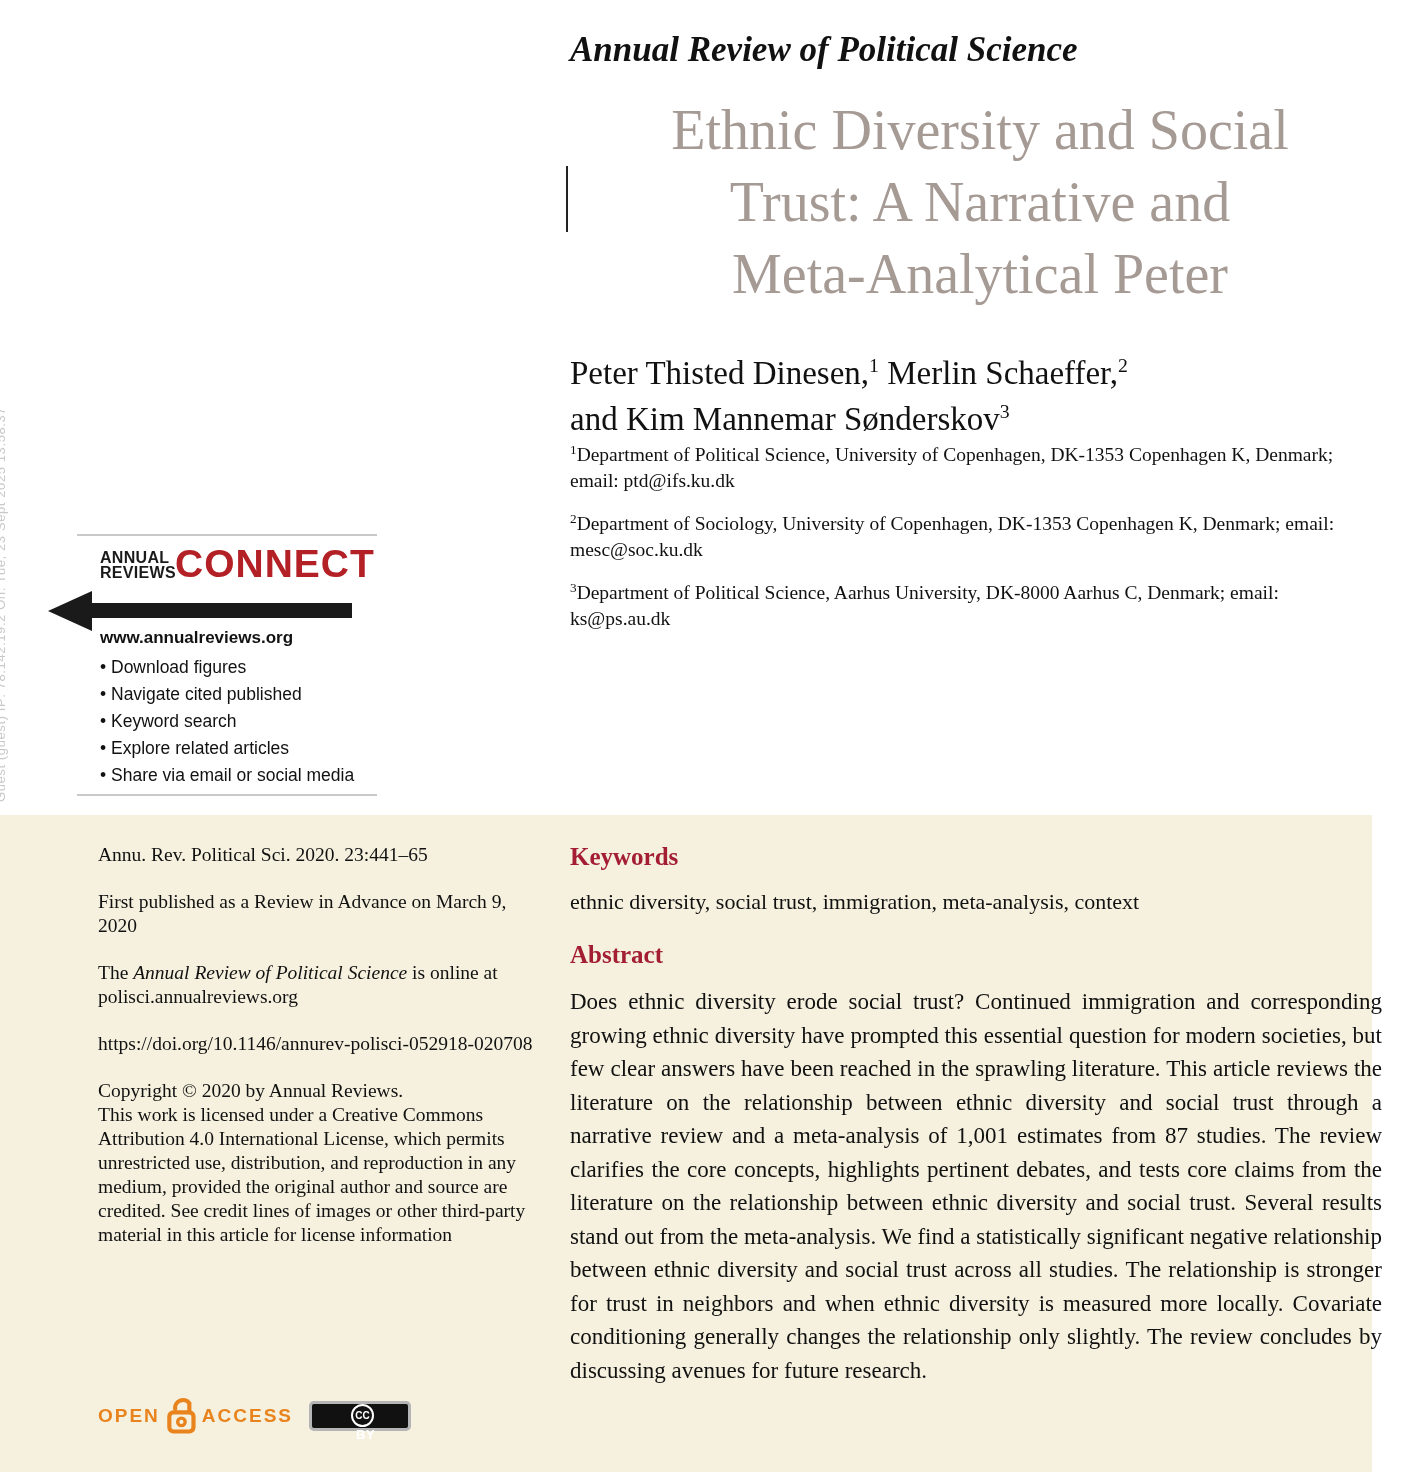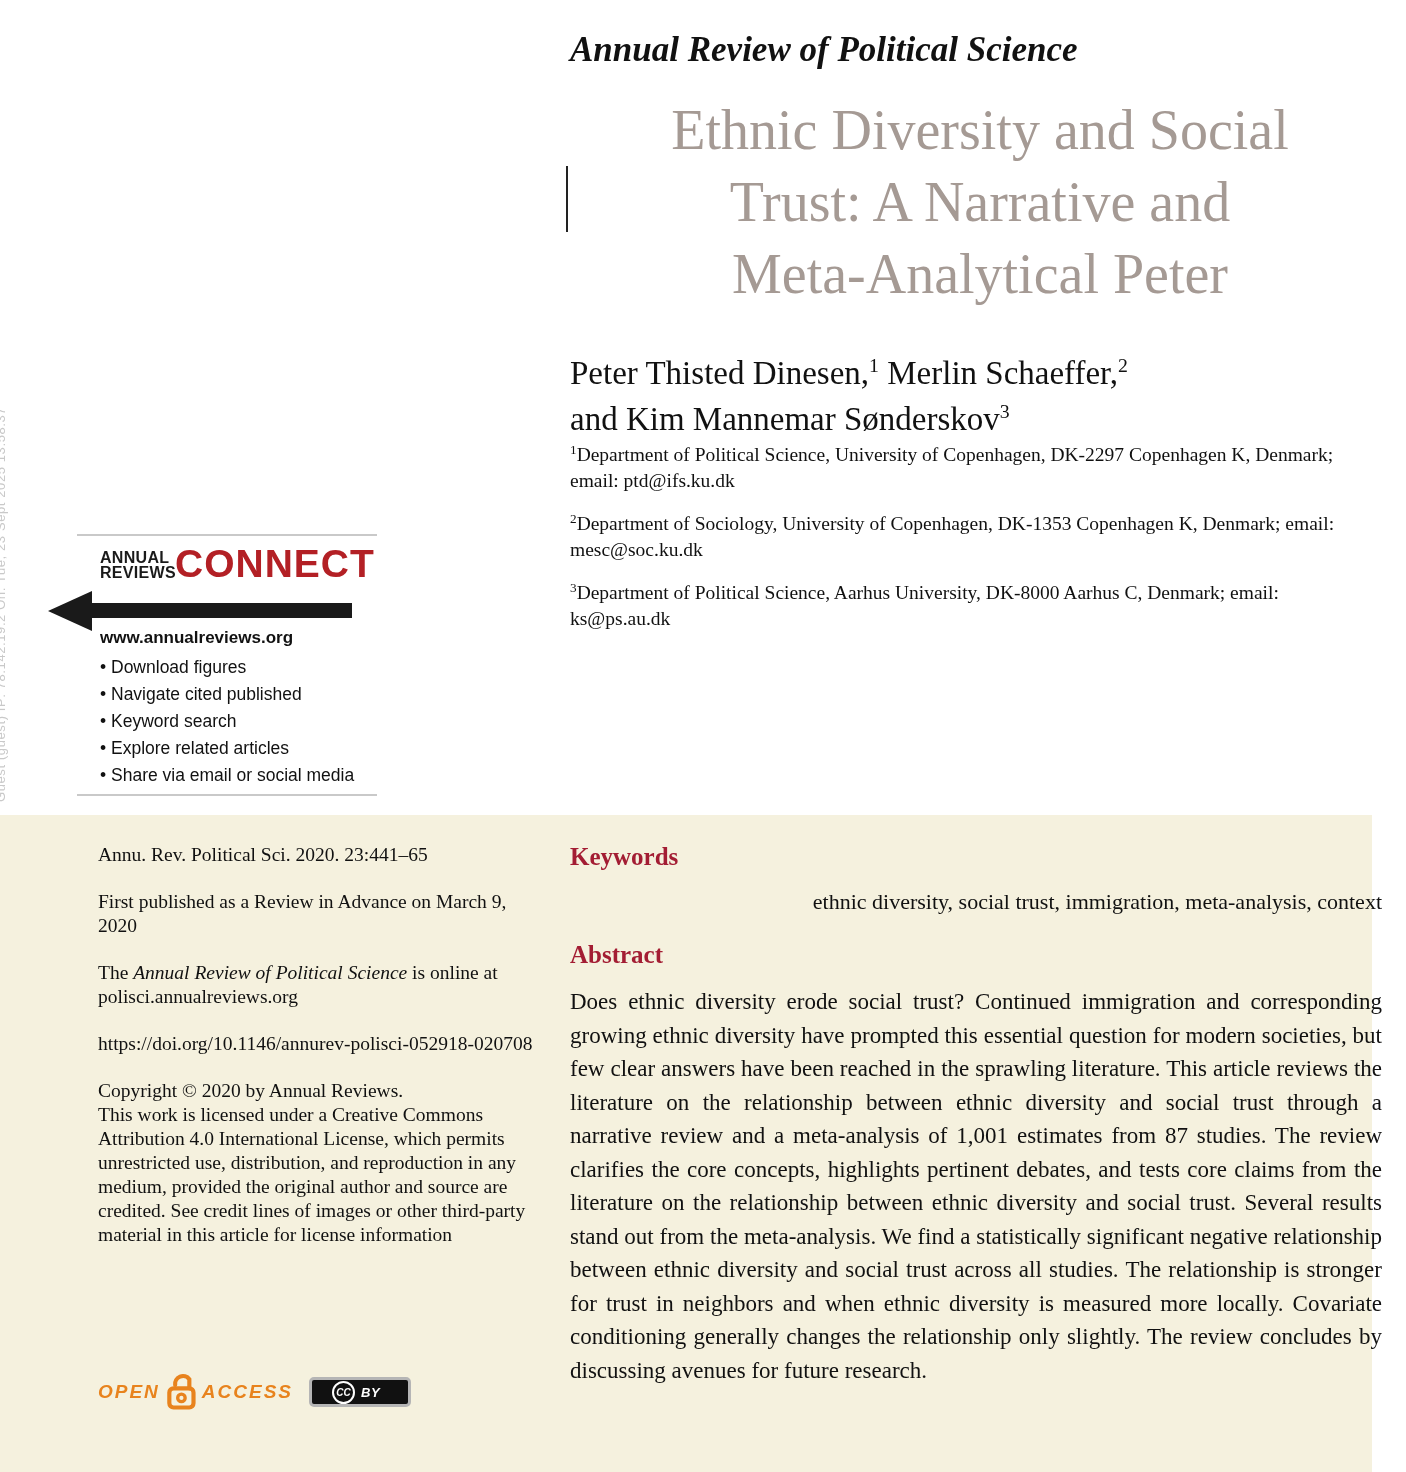--- a/index.html
+++ b/index.html
@@ -77,50 +77,50 @@
     position:absolute;left:0;top:815px;width:1372px;height:657px;
     background:#f5f1de;
   }
   .meta-col{
     position:absolute;left:98px;top:28px;width:445px;
     font-size:19.5px;line-height:24px;color:#111;
   }
   .meta-col p{margin:0 0 23px 0;overflow-wrap:break-word;}
   .meta-col .ital{font-style:italic;}
   
-  .oa-row{position:absolute;left:98px;top:552px;height:50px;display:flex;align-items:center;font-style:italic;}
+  .oa-row{position:absolute;left:98px;top:576px;height:50px;display:flex;align-items:center;}
   .oa-word{
     font-family:"Liberation Sans", sans-serif;font-weight:700;font-size:19px;
     letter-spacing:2px;color:#e8831d;
   }
   .oa-lock{margin:0 6px;}
   .cc-badge{
     display:flex;align-items:center;
     margin-left:16px;width:102px;height:30px;
     background:#111;border:3px solid #b5b5b5;border-radius:5px;
-    box-sizing:border-box;padding-left:20px;
+    box-sizing:border-box;padding-left:5px;flex-direction:column;
   }
   .cc-circle{
     width:19px;height:19px;border:2px solid #fff;border-radius:50%;
     color:#fff;font-family:"Liberation Sans", sans-serif;font-weight:700;font-size:10px;
     display:flex;align-items:center;justify-content:center;flex:0 0 auto;
   }
   .cc-by{
     color:#fff;font-family:"Liberation Sans", sans-serif;font-weight:700;
     font-size:13px;margin-left:6px;letter-spacing:.5px;
   }
   
   .kw-heading,.abs-heading{
     position:absolute;left:570px;
     font-size:25px;font-weight:700;color:#a31d33;
   }
   .kw-heading{top:28px;}
   .kw-text{
     position:absolute;left:570px;top:74px;width:812px;
-    font-size:22px;color:#111;text-align:right;
+    font-size:22px;color:#111;
   }
   .abs-heading{top:126px;}
   .abs-text{
     position:absolute;left:570px;top:170px;width:812px;
     font-size:23px;line-height:33.5px;color:#111;text-align:justify;
   }
 </style>
 </head>
 <body>
 
@@ -136,21 +136,21 @@
     <div>Meta-Analytical Peter</div>
   </div>
   <div class="text-cursor"></div>
 
   <div class="authors">
     <div><span>Peter Thisted Dinesen,</span><sup>1</sup><span> Merlin Schaeffer,</span><sup>2</sup></div>
     <div><span>and Kim Mannemar Sønderskov</span><sup>3</sup></div>
   </div>
 
   <div class="affiliations">
-    <p class="affiliation"><sup>1</sup><span>Department of Political Science, University of Copenhagen, DK-2297 Copenhagen K, Denmark; email: ptd@ifs.ku.dk</span></p>
+    <p class="affiliation"><sup>1</sup><span>Department of Political Science, University of Copenhagen, DK-1353 Copenhagen K, Denmark; email: ptd@ifs.ku.dk</span></p>
     <p class="affiliation"><sup>2</sup><span>Department of Sociology, University of Copenhagen, DK-1353 Copenhagen K, Denmark; email: mesc@soc.ku.dk</span></p>
     <p class="affiliation"><sup>3</sup><span>Department of Political Science, Aarhus University, DK-8000 Aarhus C, Denmark; email: ks@ps.au.dk</span></p>
   </div>
 
   <div class="connect-box">
     <div class="rule top"></div>
     <div class="ar-logo">
       <div>ANNUAL</div>
       <div>REVIEWS</div>
     </div>

